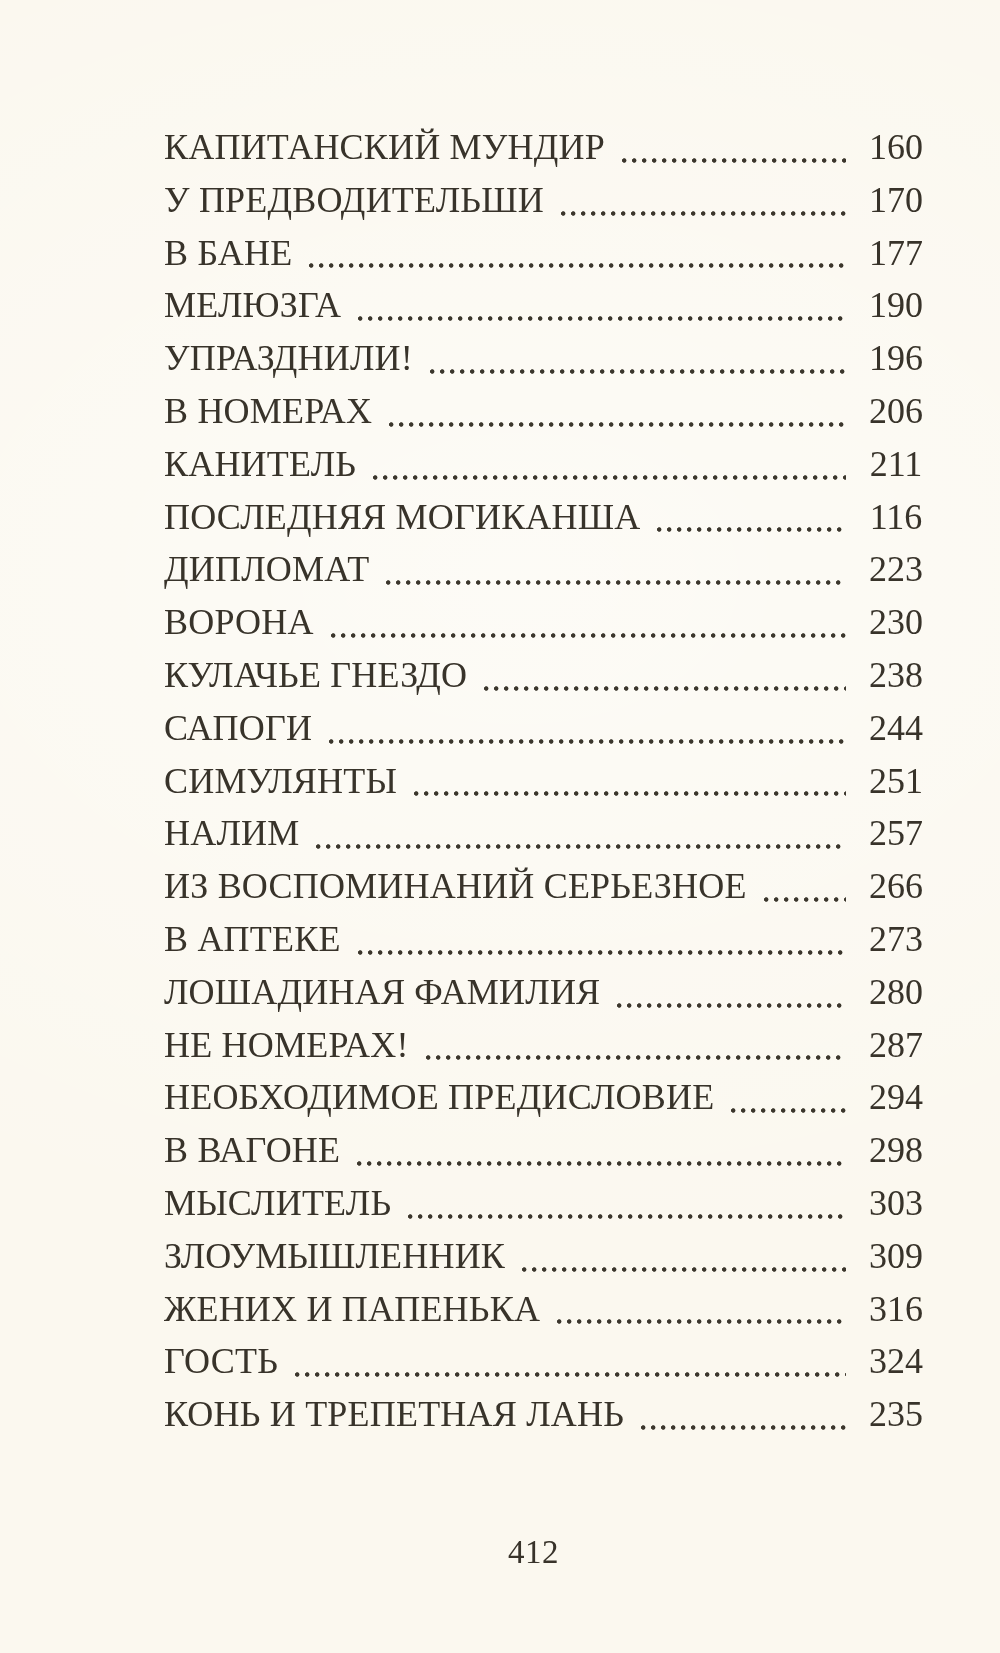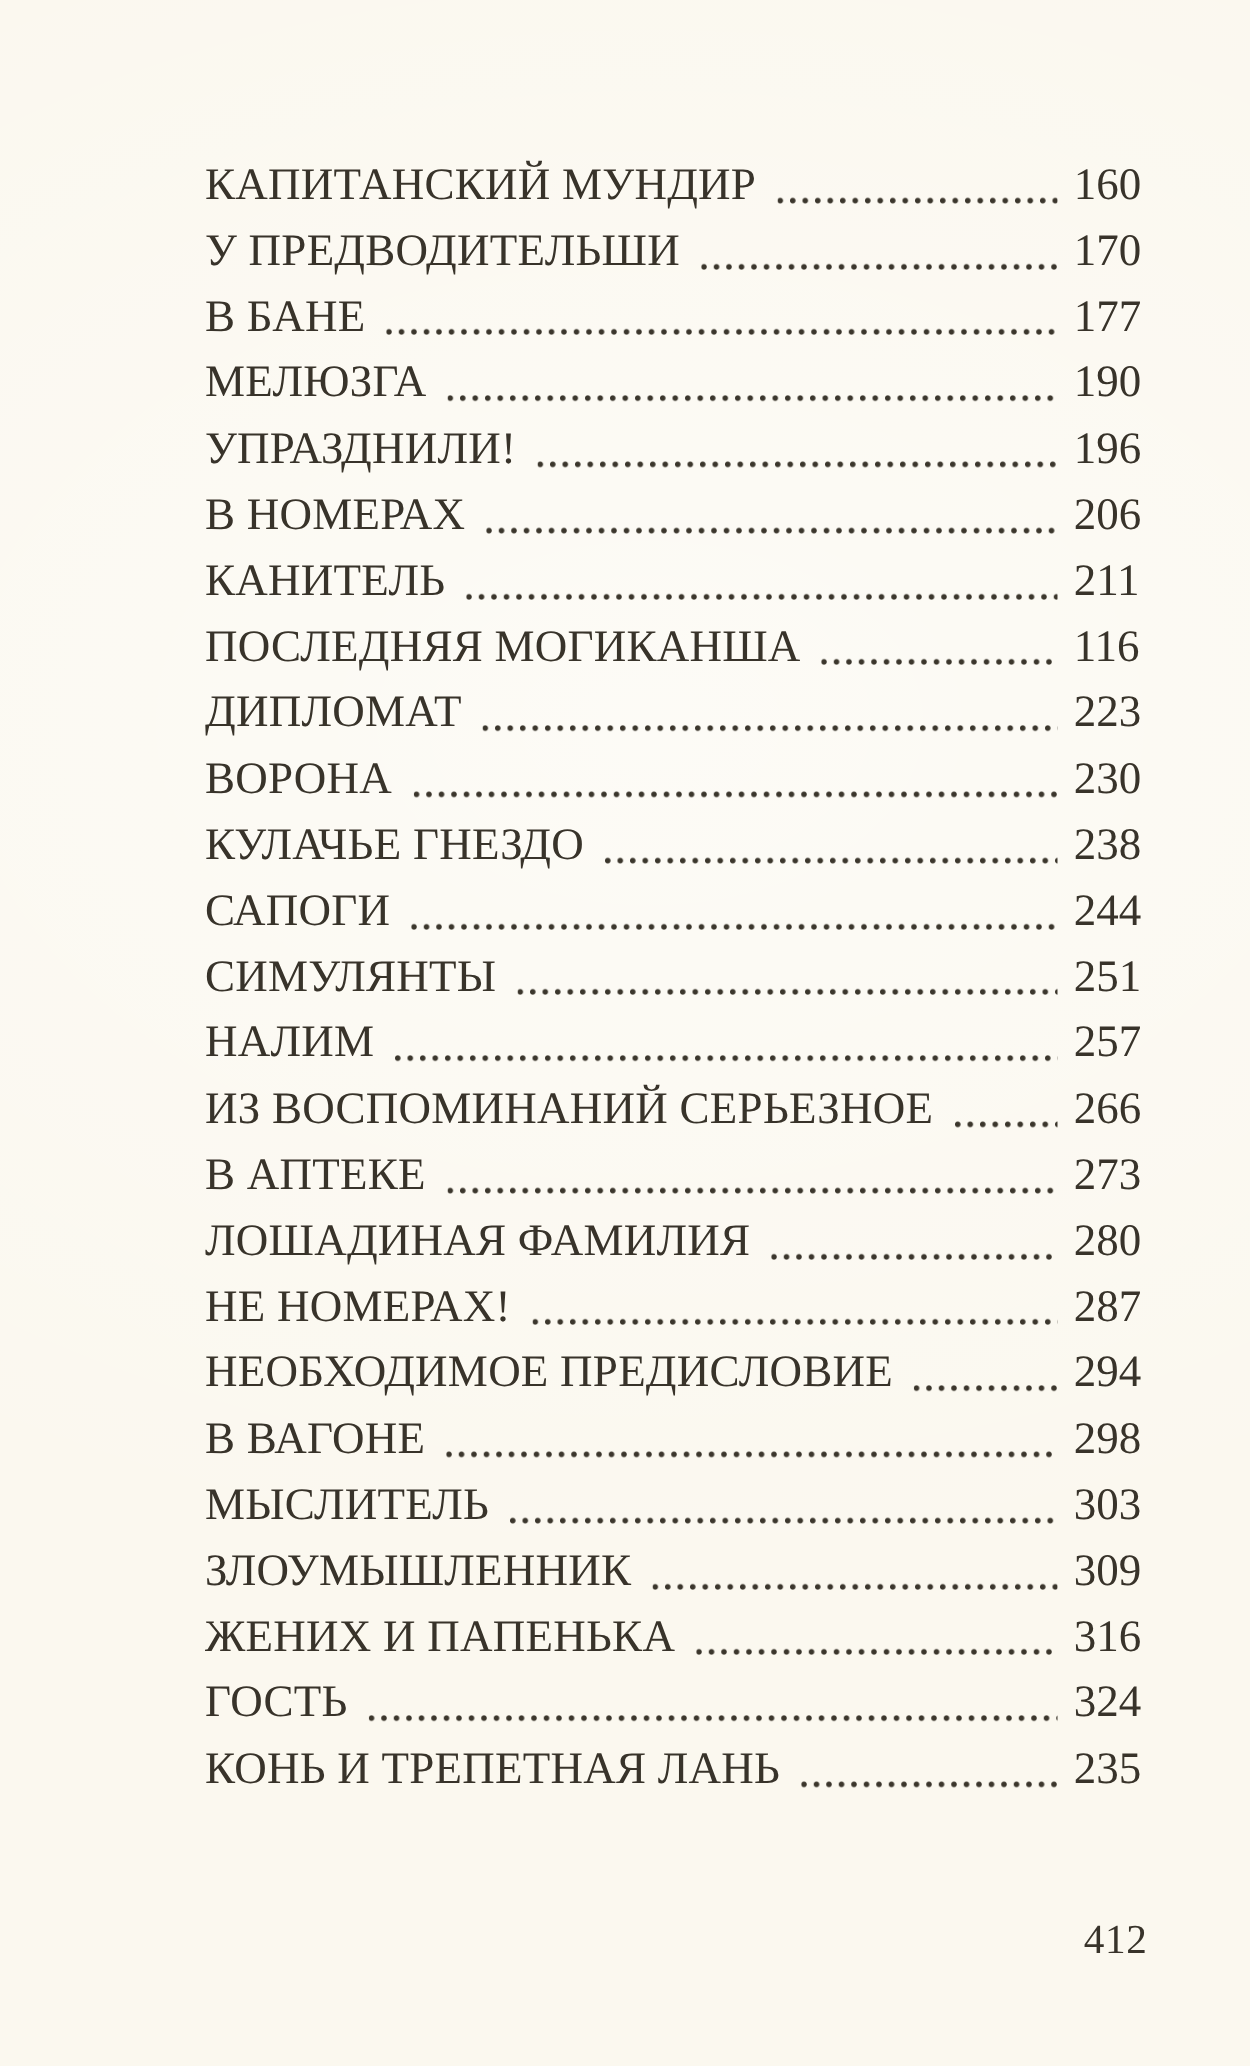--- a/index.html
+++ b/index.html
@@ -47,29 +47,29 @@
     background-image: radial-gradient(circle at 2.2px 2.5px, #3b362c 1.85px, rgba(59,54,44,0) 2.6px);
     background-size: 10px 5px;
     background-repeat: repeat-x;
     background-position: left bottom;
     min-width: 40px;
   }
   .toc-page {
     font-size: 36px;
     flex: 0 0 auto;
     min-width: 74px;
-    text-align: left;
+    text-align: center;
     padding-left: 13px;
   }
   .folio {
     position: absolute;
     left: 149px;
     width: 769px;
     top: 1534px;
-    text-align: right;
+    text-align: center;
     font-size: 33px;
     letter-spacing: 0.5px;
   }
 </style>
 </head>
 <body>
 
 <div class="book-page">
   <div class="toc" id="toc-list">
       <div class="toc-row">

